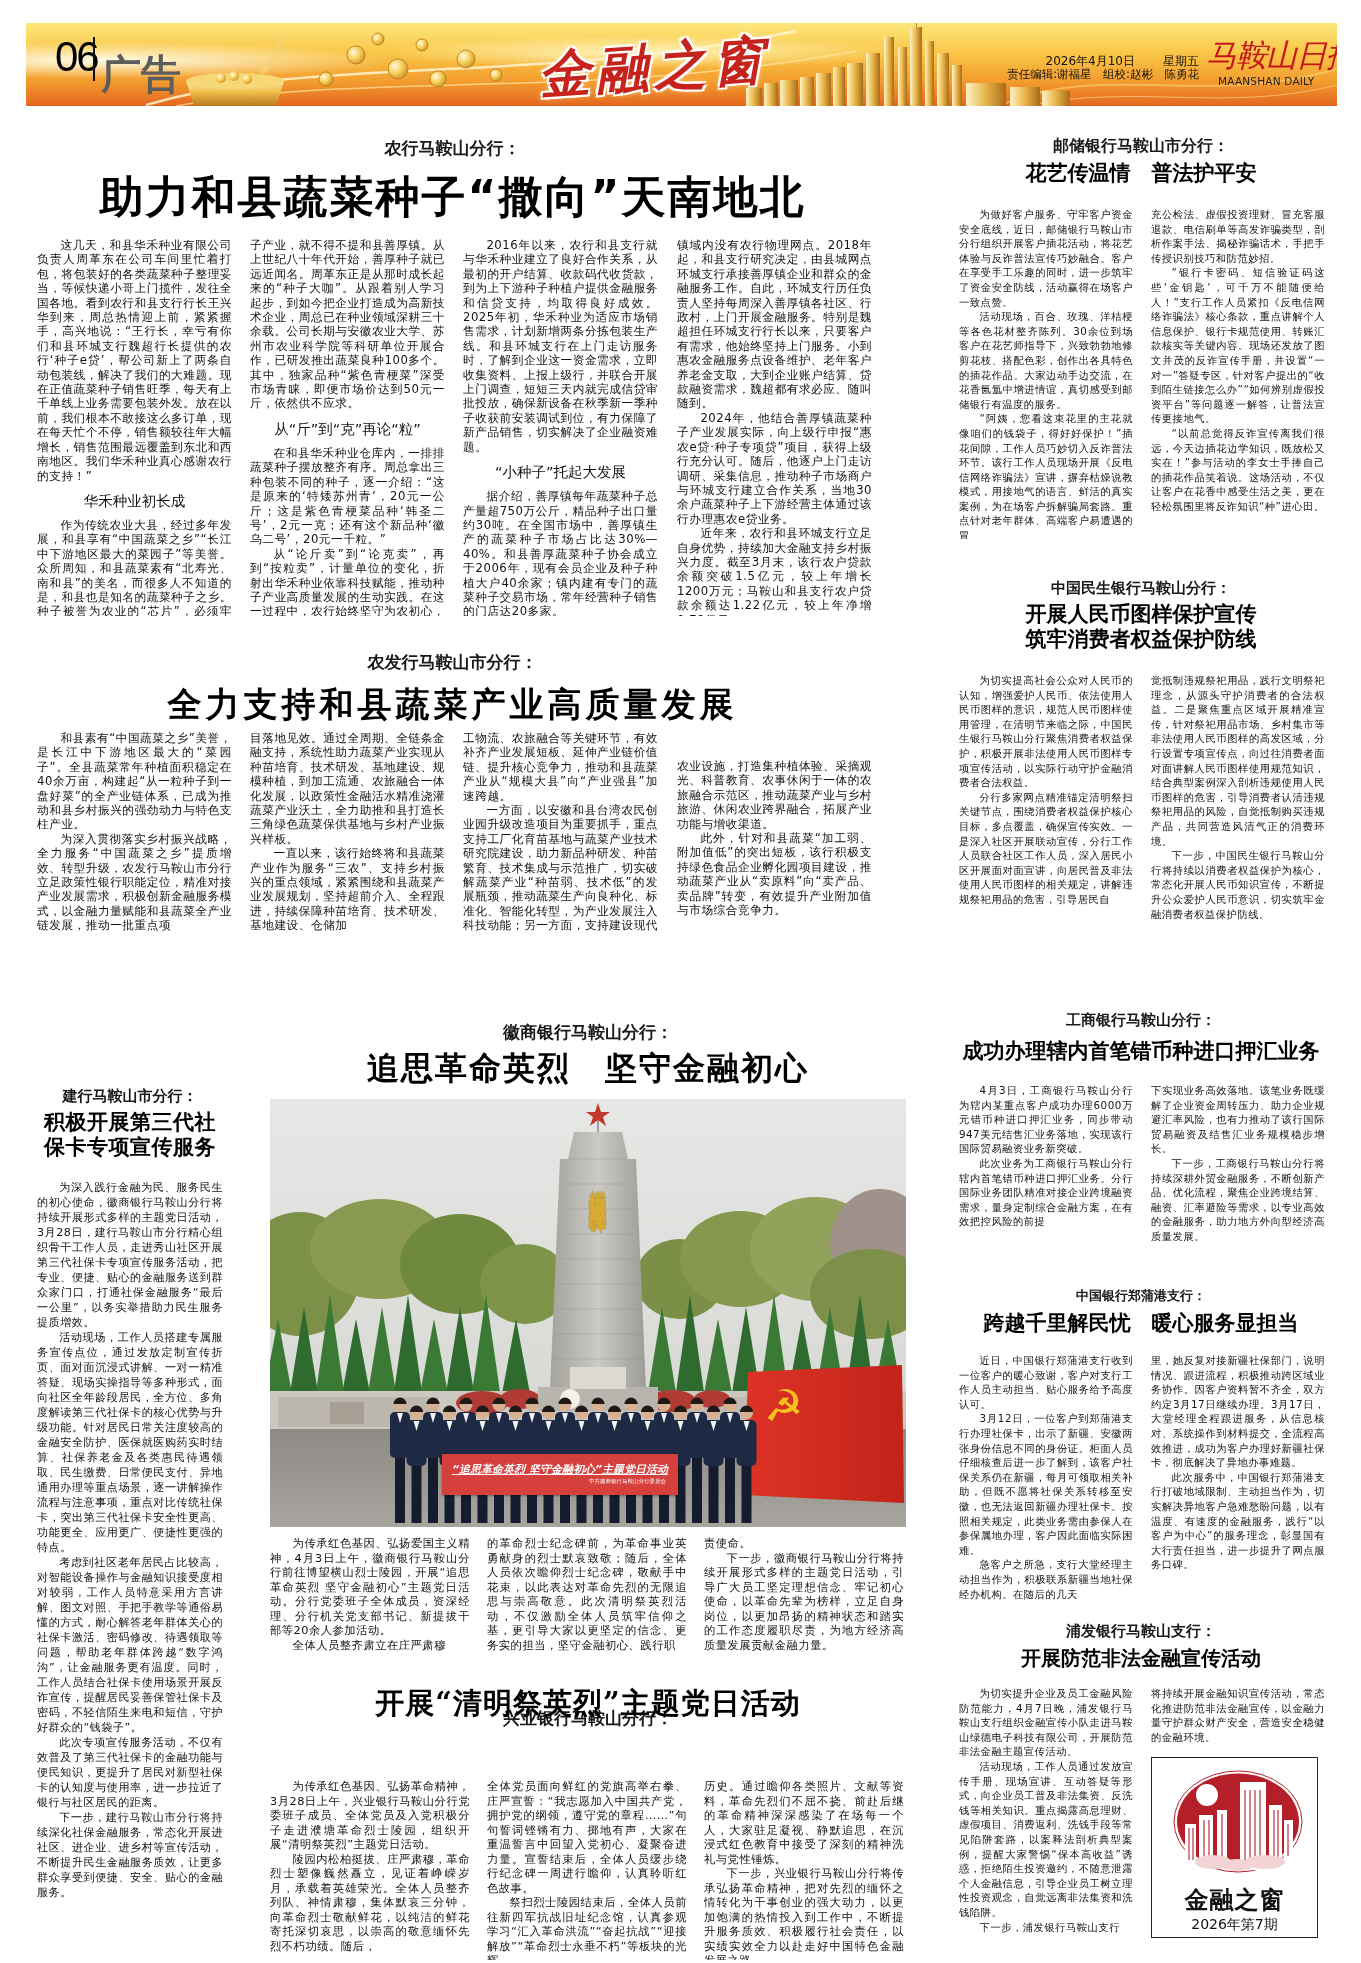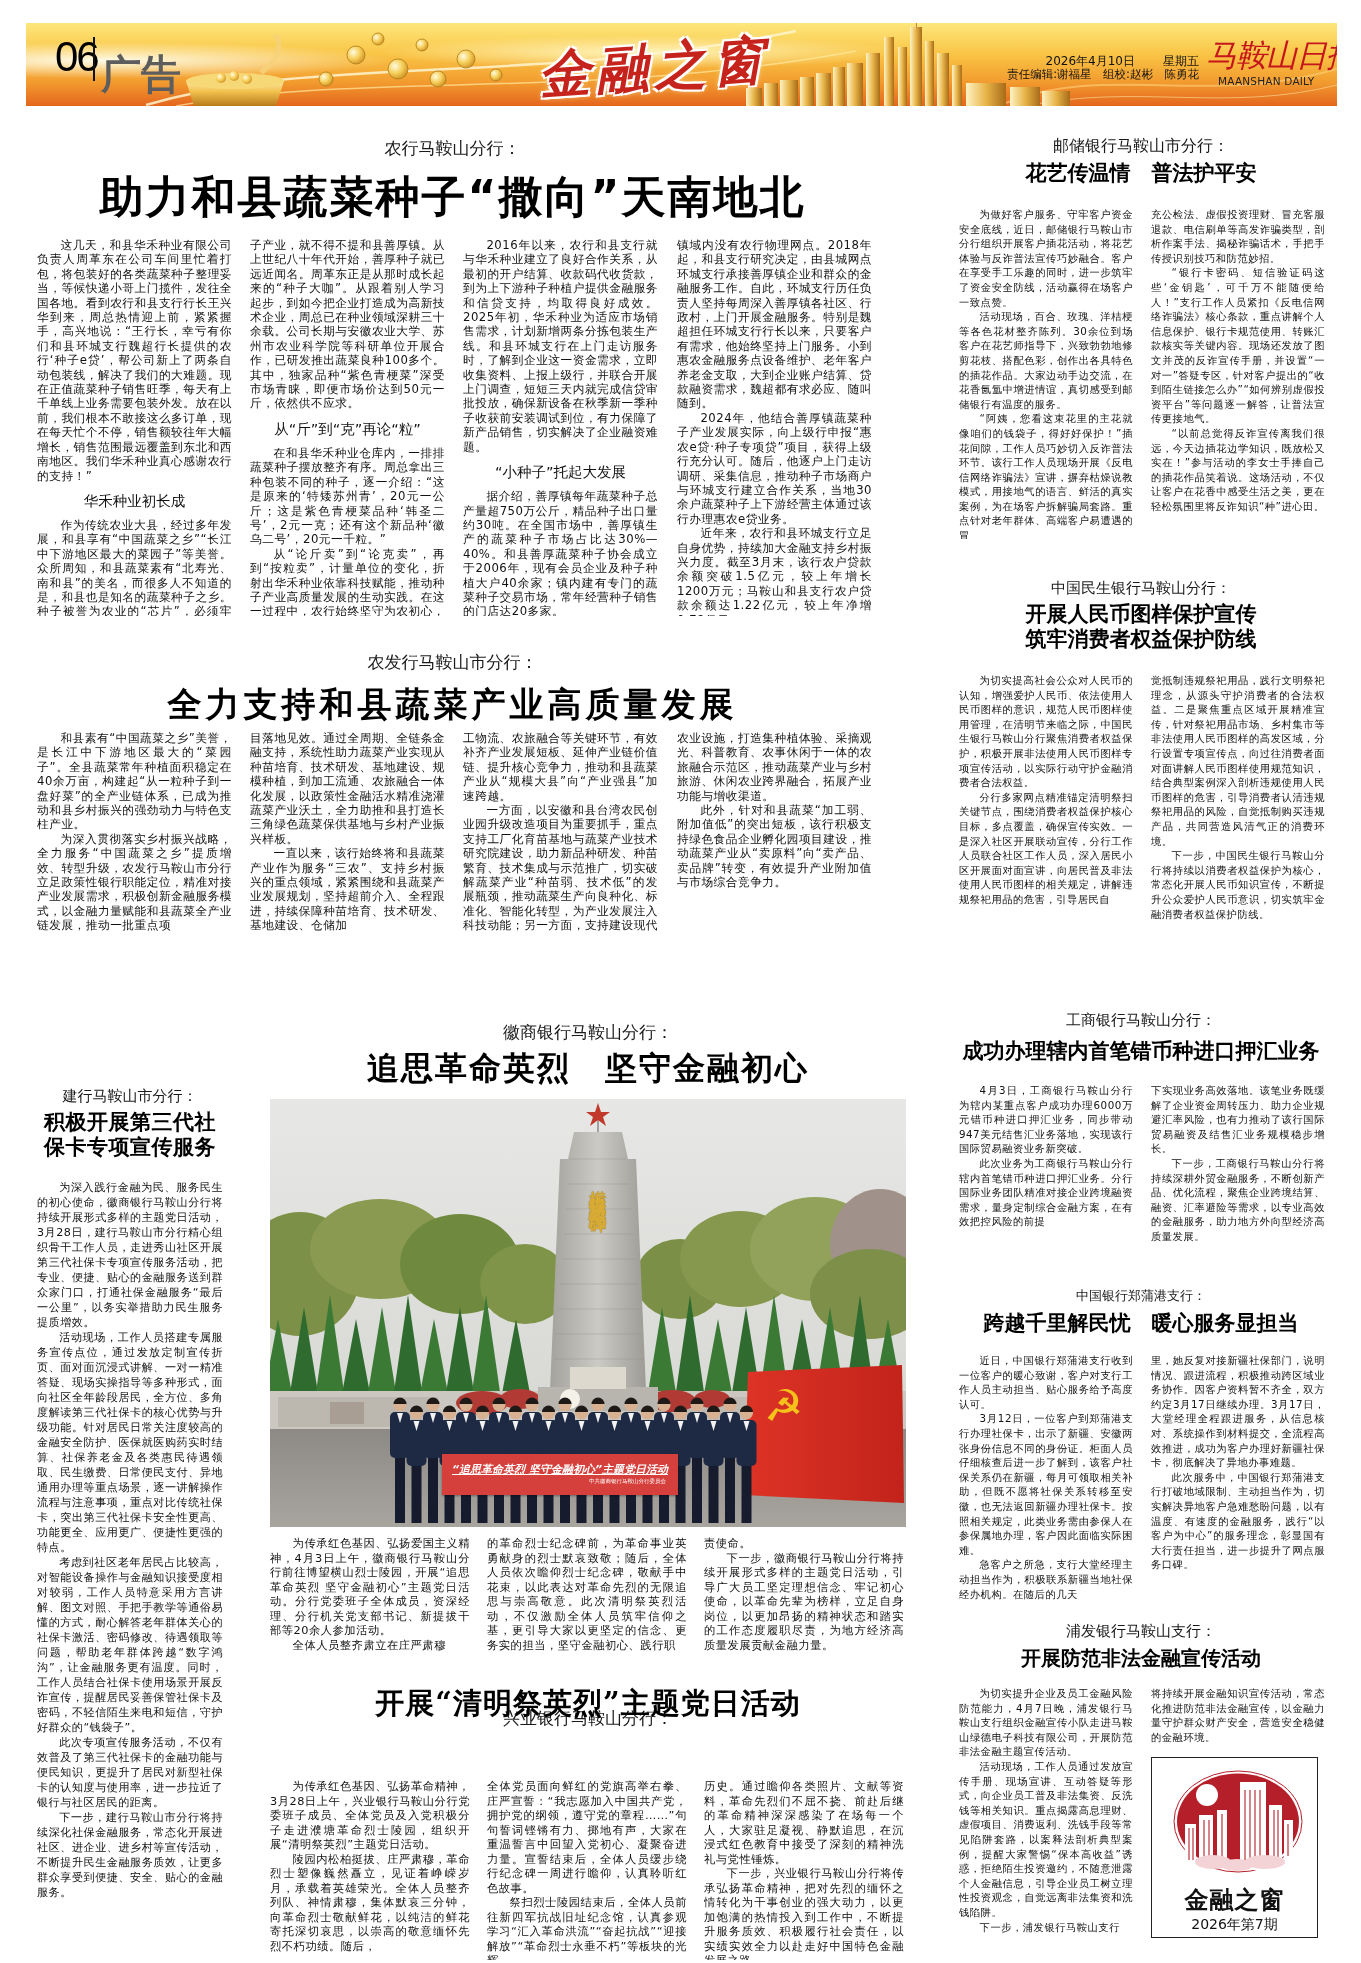--- a/index.html
+++ b/index.html
@@ -11,21 +11,21 @@
   .pg-bar{position:absolute;left:67px;top:14px;width:2px;height:44px;background:#111;}
   .pg-sec{position:absolute;left:75px;top:13px;font-size:40px;line-height:44px;color:#5d5d5d;font-weight:bold;margin-top:16px;}
   .col-title{position:absolute;left:512px;top:14px;font-size:52px;line-height:60px;color:#c5231b;font-family:"DejaVu Serif",serif;font-style:italic;font-weight:bold;letter-spacing:6px;
     text-shadow:2px 2px 0 #fff,-2px -2px 0 #fff,2px -2px 0 #fff,-2px 2px 0 #fff,0 0 6px #fff3c0;transform:rotate(-4deg);}
   .hdr-date{position:absolute;left:930px;top:32px;width:243px;text-align:right;font-size:12px;line-height:13px;color:#111;white-space:nowrap;}
   .hdr-date span{margin-left:28px;}
   .hdr-ed{position:absolute;left:930px;top:45px;width:243px;text-align:right;font-size:11.5px;line-height:13px;color:#111;white-space:nowrap;}
   .paper-logo{position:absolute;left:1180px;top:17px;font-size:31px;line-height:30px;color:#c4161c;font-family:"DejaVu Serif",serif;font-style:italic;font-weight:normal;letter-spacing:-1px;white-space:nowrap;}
   .paper-en{position:absolute;left:1192px;top:52px;font-size:10.5px;line-height:12px;color:#222;letter-spacing:0.2px;white-space:nowrap;}
 
-  .kicker{position:absolute;text-align:center;font-weight:normal;color:#1a1a1a;white-space:nowrap;line-height:20px;font-family:"DejaVu Sans",sans-serif;}
+  .kicker{position:absolute;text-align:center;font-weight:bold;color:#1a1a1a;white-space:nowrap;line-height:20px;font-family:"DejaVu Sans",sans-serif;}
   .headline{position:absolute;margin:0;text-align:center;white-space:nowrap;color:#000;}
   .hl-line{display:block;}
   .sans-heavy{font-family:"DejaVu Sans",sans-serif;font-weight:bold;}
   .serif-bold{font-family:"DejaVu Serif",serif;font-weight:bold;}
 
   .col{position:absolute;overflow:hidden;text-align:justify;color:#111;}
   .col p{margin:0;text-indent:2em;}
   .col p.cont{text-indent:0;}
   .col h3.sub{margin:8px 0 7px;text-align:center;font-family:"DejaVu Sans",sans-serif;font-weight:normal;font-size:14.5px;line-height:20px;letter-spacing:0;text-indent:0;color:#111;}
 
@@ -47,21 +47,21 @@
   #psbc .c0,#cmbc .c0,#icbc .c0,#boc .c0,#spdb .c0{left:959px;}
   #psbc .c1,#cmbc .c1,#icbc .c1,#boc .c1,#spdb .c1{left:1151px;}
   
   #cmbc .kicker{left:945px;top:578px;width:392px;font-size:15px;}
   #cmbc .headline{left:945px;top:601px;width:392px;font-size:21px;line-height:25px;}
   #cmbc .col{top:673px;height:264px;width:174px;}
   
   #adbc .kicker{left:30px;top:652px;width:845px;font-size:17px;}
   #adbc .headline{left:30px;top:684px;width:845px;font-size:34px;line-height:40px;letter-spacing:4px;}
   #adbc .col{top:731px;height:228px;width:195px;}
-  #adbc .c0{left:37px;} #adbc .c1{left:250px;} #adbc .c2{left:463px;} #adbc .c3{left:677px;}
+  #adbc .c0{left:37px;} #adbc .c1{left:250px;} #adbc .c2{left:463px;} #adbc .c3{left:677px;margin-top:28px;}
   
   #icbc .kicker{left:945px;top:1010px;width:392px;font-size:15px;}
   #icbc .headline{left:945px;top:1038px;width:392px;font-size:21px;line-height:26px;}
   #icbc .col{top:1083px;height:182px;width:174px;}
   
   #ccb .kicker{left:30px;top:1086px;width:200px;font-size:15px;}
   #ccb .headline{left:30px;top:1109px;width:200px;font-size:21px;line-height:25px;letter-spacing:0.5px;}
   #ccb .col{top:1180px;left:37px;height:780px;width:186px;}
   
   #hsb .kicker{left:268px;top:1022px;width:640px;font-size:17px;}

